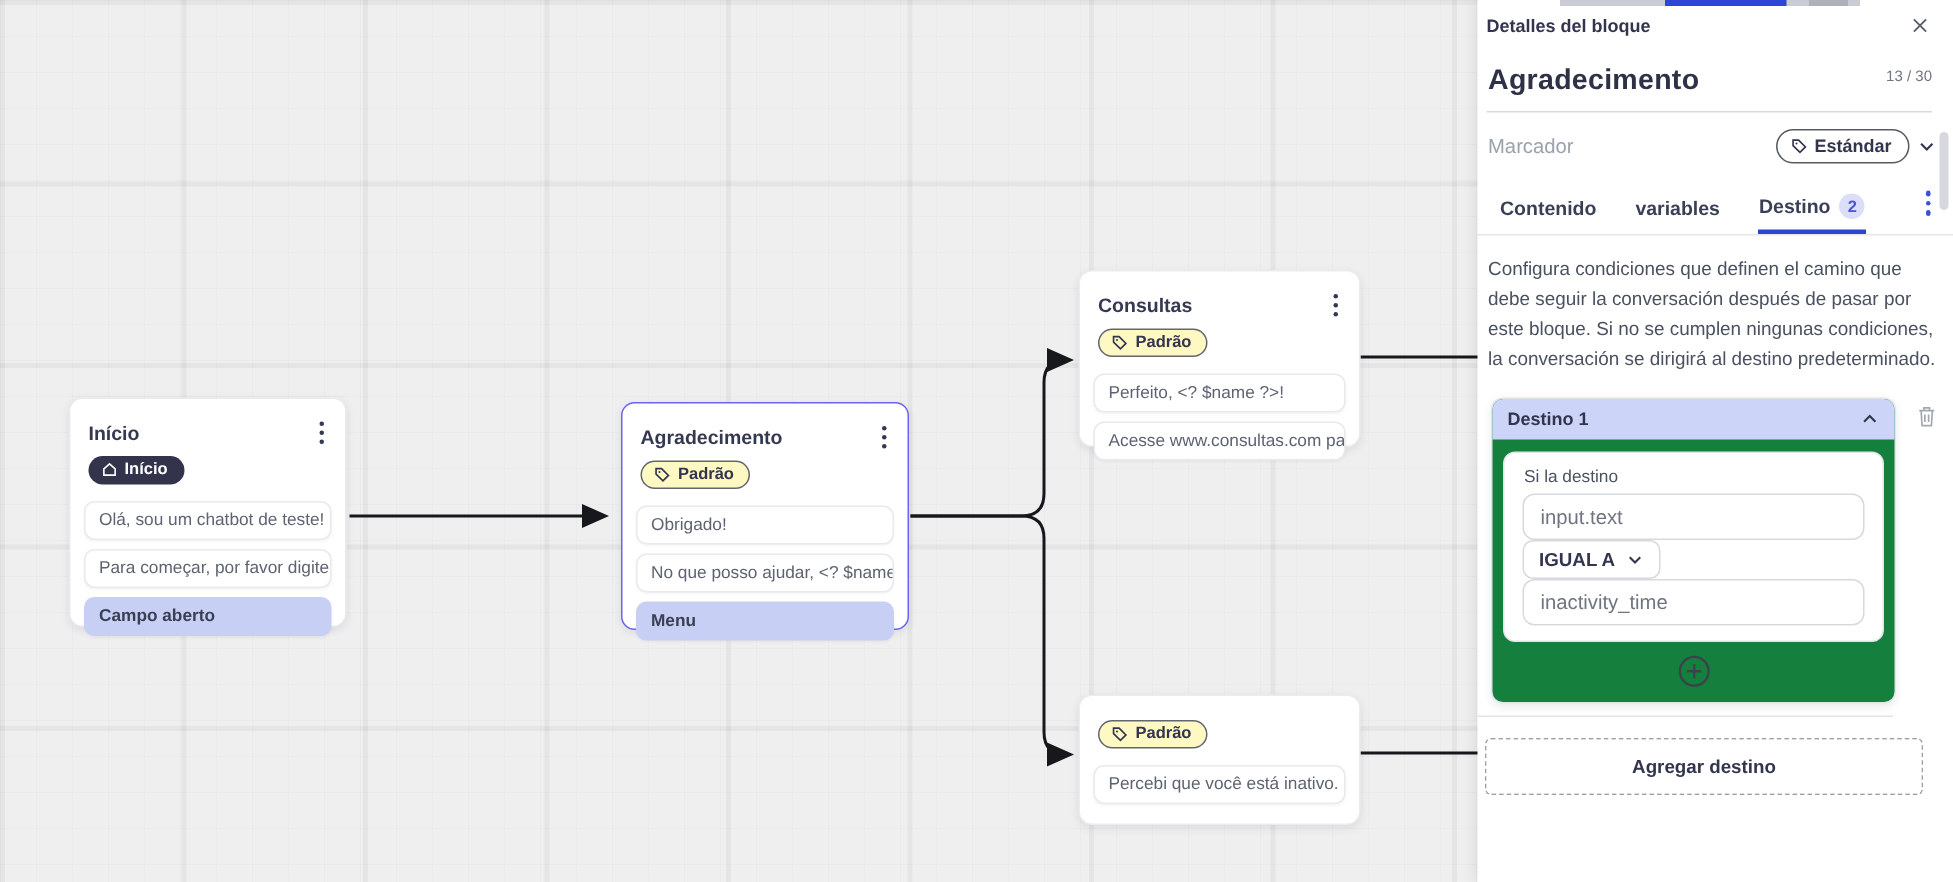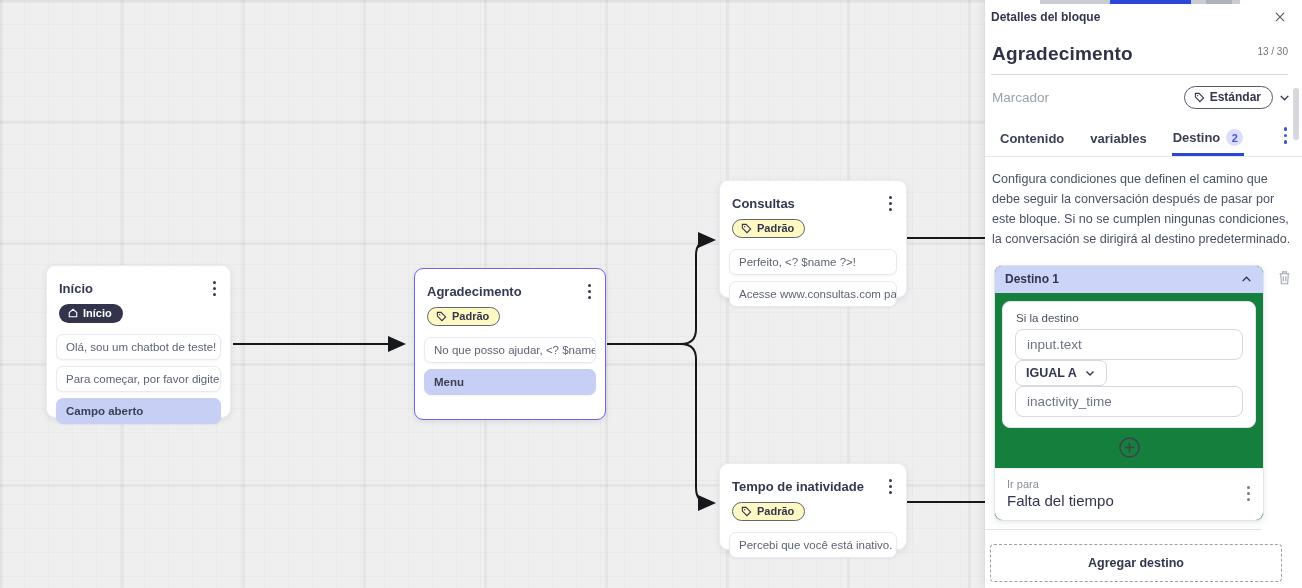--- a/index.html
+++ b/index.html
@@ -169,20 +169,21 @@
         </span>
     </div>
     <span class="badge-pill">
       <svg width="11" height="11" viewBox="0 0 24 24" fill="none" stroke="#33344e" stroke-width="2.4">
           <path d="M3 3 H11 L21 13 L13 21 L3 11 Z"></path>
           <circle cx="8" cy="8" r="1.5" fill="#33344e" stroke="none"></circle>
         </svg>
       <span>Padrão</span>
     </span>
     <div class="rows">
+      <div class="row">Obrigado!</div>
       <div class="row">No que posso ajudar, &lt;? $name ...</div>
       <div class="row hl">Menu</div>
     </div>
   </div>
 
   <div class="node" id="node-consultas">
     <div class="node-head">
       <span class="node-title">Consultas</span>
       <span class="dots">
           <i></i>
@@ -197,28 +198,20 @@
         </svg>
       <span>Padrão</span>
     </span>
     <div class="rows">
       <div class="row">Perfeito, &lt;? $name ?&gt;!</div>
       <div class="row">Acesse www.consultas.com par...</div>
     </div>
   </div>
 
   <div class="node" id="node-tempo">
-    <div class="node-head">
-      <span class="node-title">Tempo de inatividade</span>
-      <span class="dots">
-          <i></i>
-          <i></i>
-          <i></i>
-        </span>
-    </div>
     <span class="badge-pill">
       <svg width="11" height="11" viewBox="0 0 24 24" fill="none" stroke="#33344e" stroke-width="2.4">
           <path d="M3 3 H11 L21 13 L13 21 L3 11 Z"></path>
           <circle cx="8" cy="8" r="1.5" fill="#33344e" stroke="none"></circle>
         </svg>
       <span>Padrão</span>
     </span>
     <div class="rows">
       <div class="row">Percebi que você está inativo. C...</div>
     </div>
@@ -307,30 +300,19 @@
           </span>
           <input class="tinput" readonly="" value="inactivity_time" style="">
         </div>
         <div class="plus-row">
           <svg width="23" height="23" viewBox="0 0 24 24" fill="none" stroke="#3c414c" stroke-width="1.6">
               <circle cx="12" cy="12" r="10"></circle>
               <path d="M12 7 V17 M7 12 H17"></path>
             </svg>
         </div>
       </div>
-      <div class="goto-row">
-        <span>
-          <div class="goto-label">Ir para</div>
-          <div class="goto-value">Falta del tiempo</div>
-        </span>
-        <span class="dots gray">
-            <i></i>
-            <i></i>
-            <i></i>
-          </span>
-      </div>
     </div>
   </div>
 
   <div class="panel-sep"></div>
 
   <div class="add-btn">Agregar destino</div>
 </div>
 
 </body></html>

